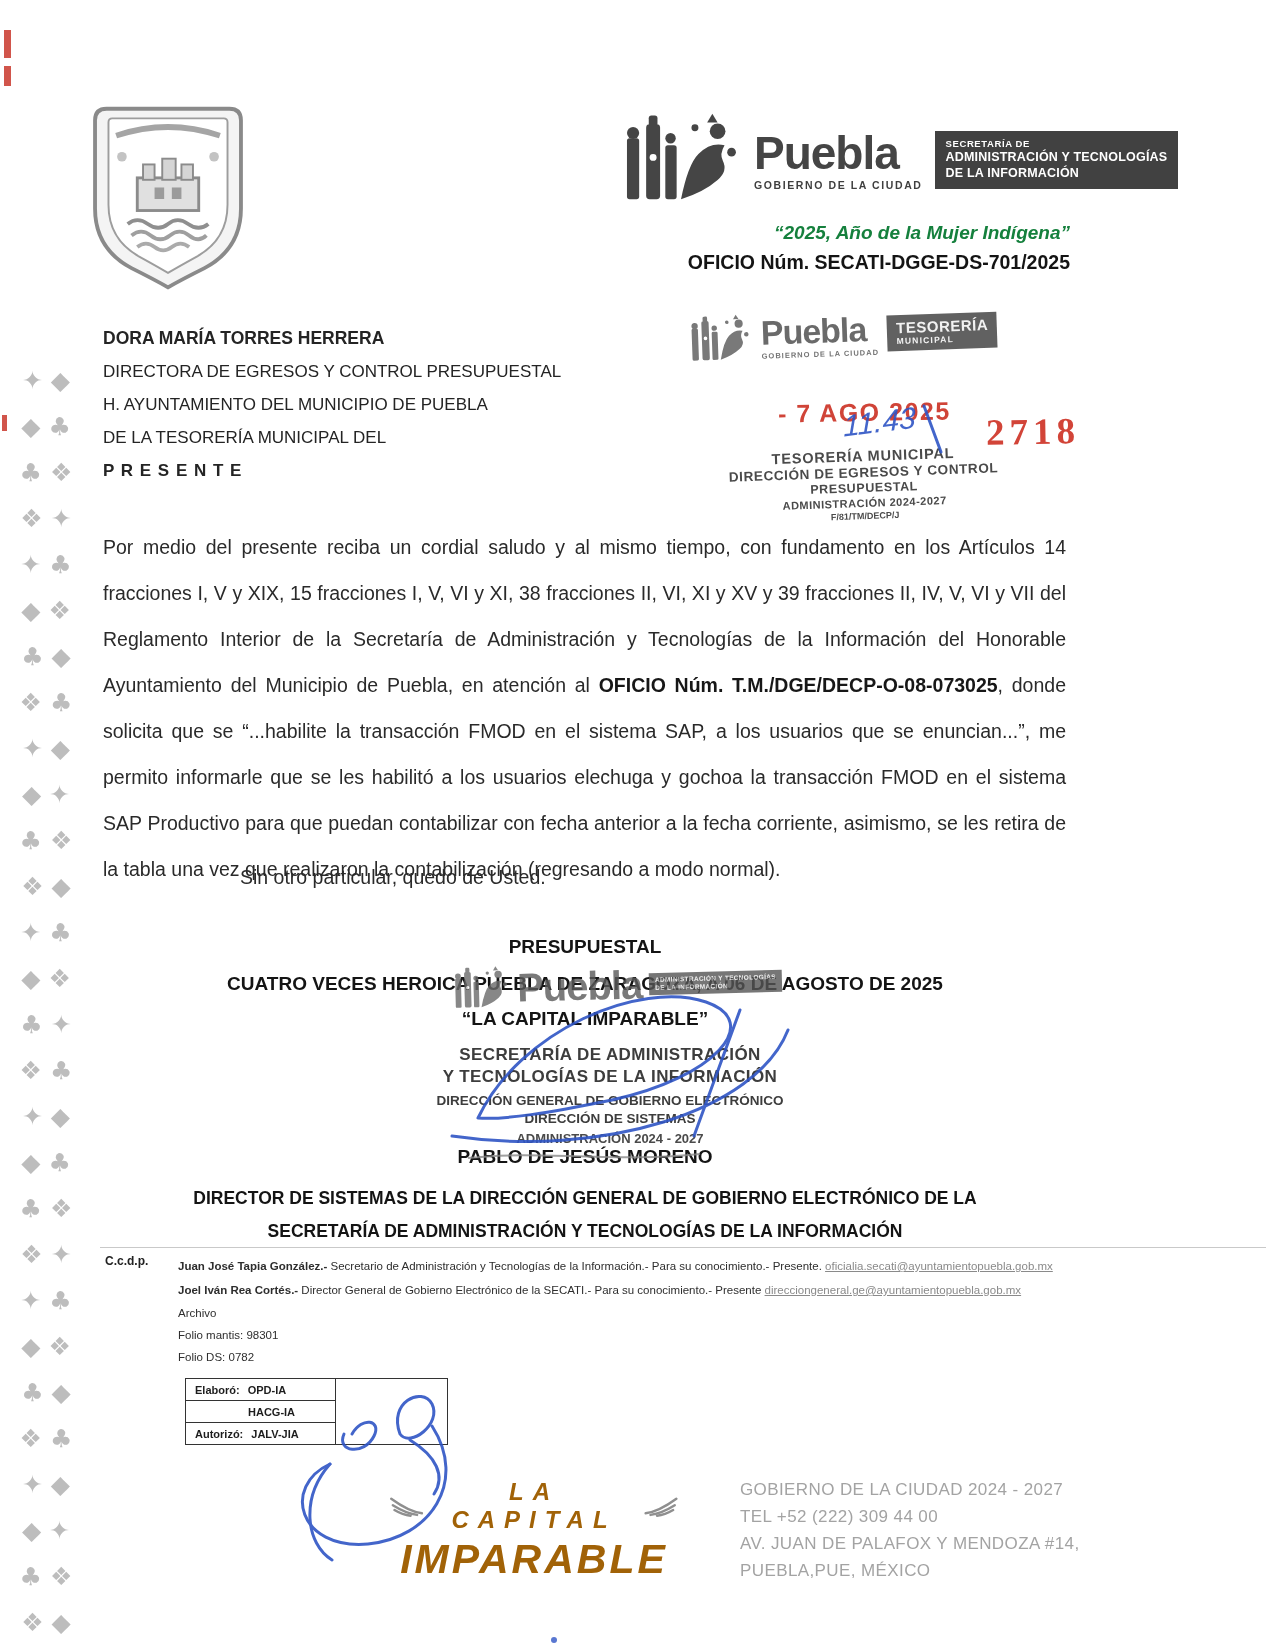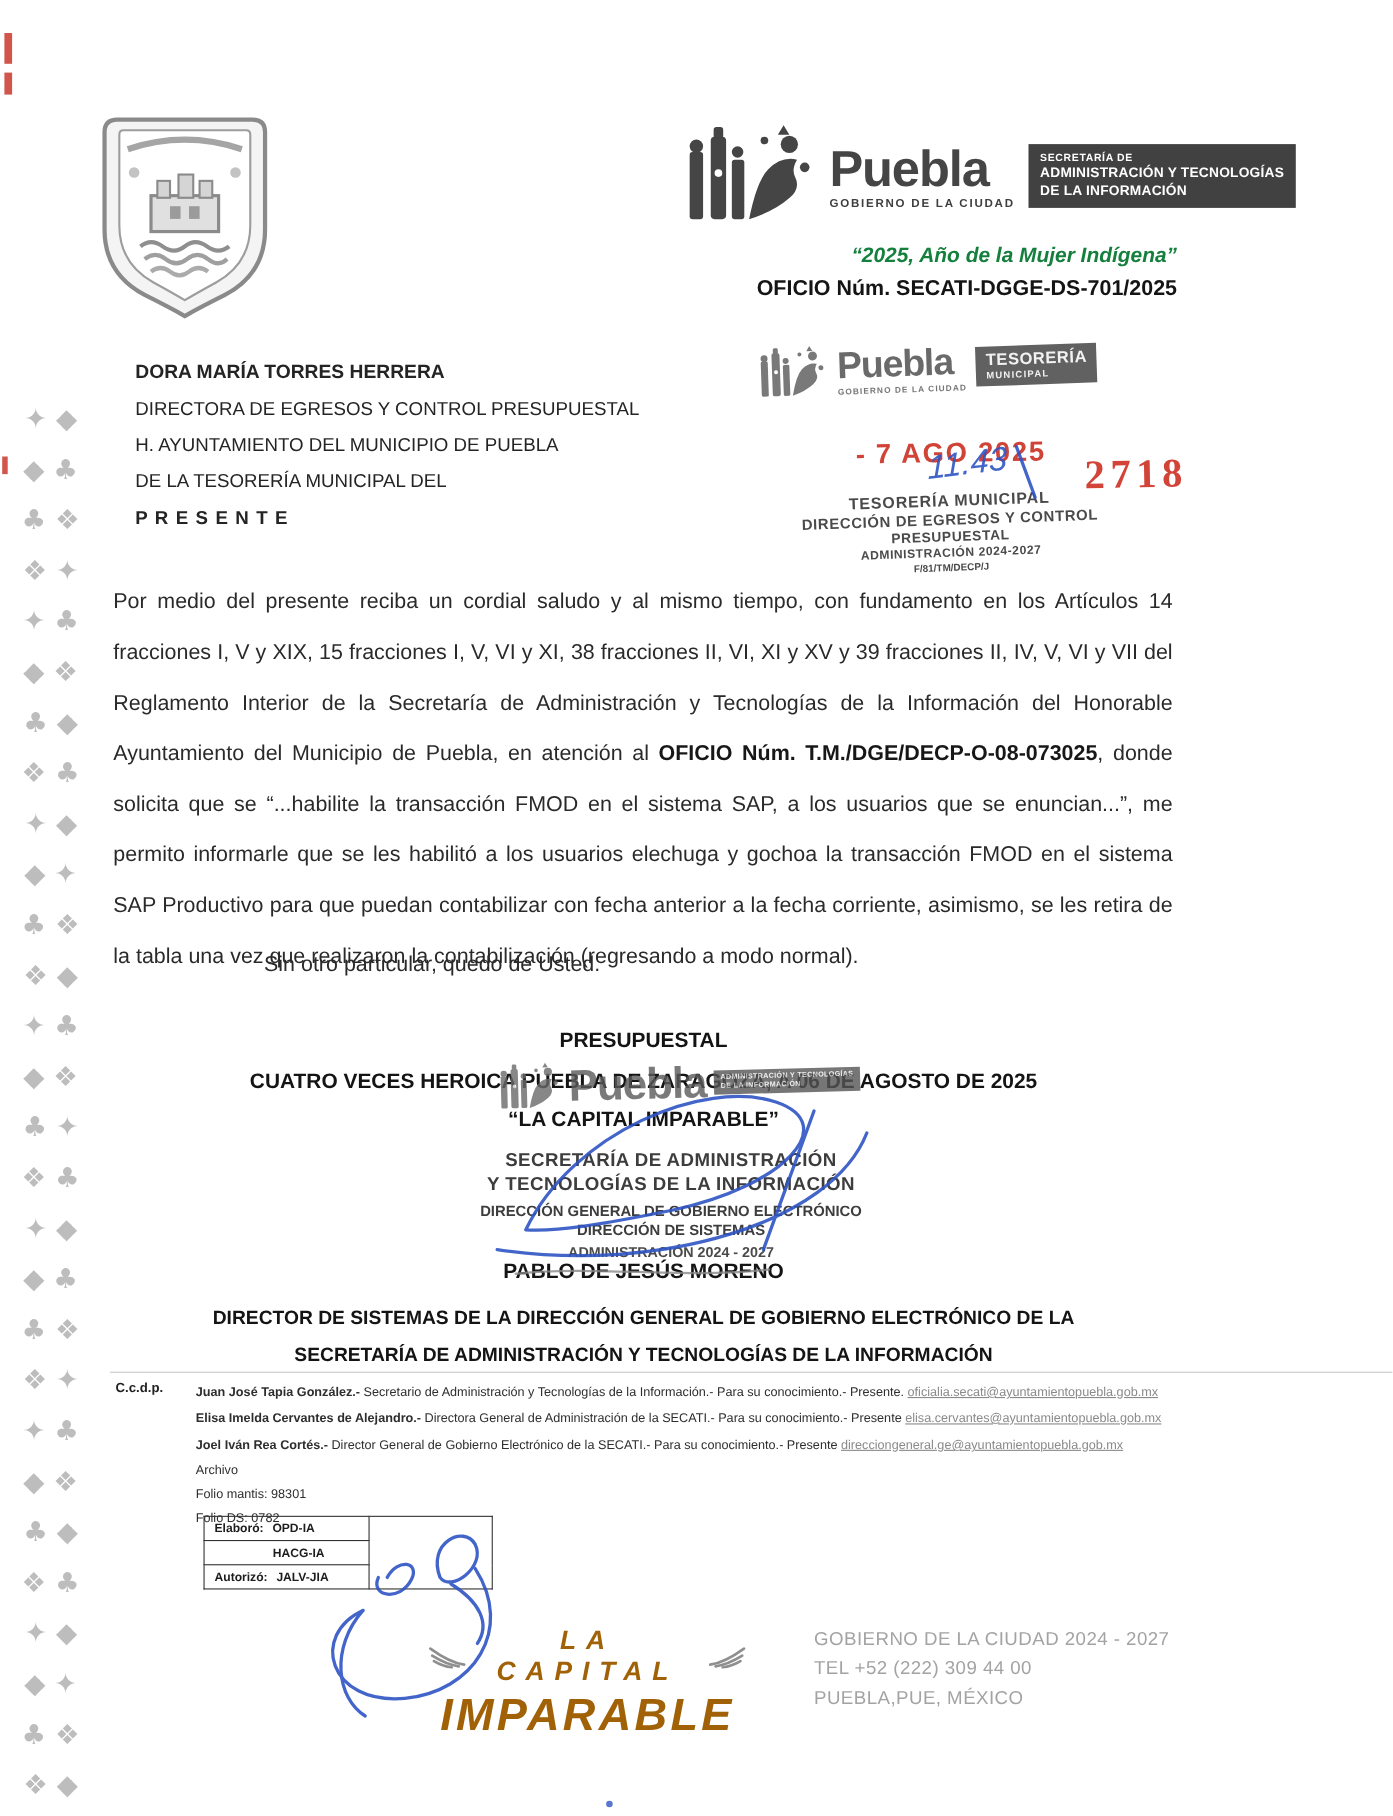--- a/index.html
+++ b/index.html
@@ -24,21 +24,21 @@
   .brand-word { font-size:46px; font-weight:800; letter-spacing:-1px; color:#454545; line-height:1; }
   .brand-sub { font-size:10.5px; font-weight:700; letter-spacing:1.6px; color:#3f3f3f; margin-top:3px; }
   .dept-box { background:#414141; color:#fff; padding:7px 11px; line-height:1.25; }
   .dept-box .l1 { font-size:9.5px; font-weight:700; letter-spacing:.6px; }
   .dept-box .l2, .dept-box .l3 { font-size:12.5px; font-weight:800; letter-spacing:.2px; }
 
   .tagline { right:196px; top:222px; font-size:19px; font-style:italic; font-weight:600; color:#15803d; }
   .oficio-line { right:196px; top:251px; font-size:19.5px; font-weight:800; color:#141414; }
 
   
-  .recipient { left:103px; top:322px; font-size:17px; line-height:33px; color:#242424;margin-left:20px; }
+  .recipient { left:103px; top:322px; font-size:17px; line-height:33px; color:#242424; }
   .recipient .name { font-weight:800; font-size:17.5px; }
   .recipient .presente { font-weight:800; letter-spacing:1px; }
 
   
   .stamp-lockup { display:flex; align-items:center; gap:9px; transform:rotate(-2deg); opacity:.93; }
   .stamp-word { font-size:34px; font-weight:800; letter-spacing:-1px; color:#5f5f5f; line-height:1; }
   .stamp-sub { font-size:7.5px; font-weight:700; letter-spacing:1px; color:#6b6b6b; margin-top:2px; }
   .stamp-box { background:#565656; color:#f2f2f2; padding:4px 9px; line-height:1.15; }
   .stamp-box .b1 { font-size:15px; font-weight:800; letter-spacing:.5px; }
   .stamp-box .b2 { font-size:8.5px; font-weight:700; letter-spacing:1.2px; }
@@ -280,23 +280,20 @@
 </div>
 
 <div class="abs sep-line"></div>
 
 <div class="abs ccdp-label">C.c.d.p.</div>
 <div class="abs ccdp-block">
   <div class="ccdp-line">
     <span class="ccdp-name">Juan José Tapia González.-</span><span> Secretario de Administración y Tecnologías de la Información.- Para su conocimiento.- Presente. </span><span class="ccdp-email">oficialia.secati@ayuntamientopuebla.gob.mx</span>
   </div>
   <div class="ccdp-line">
-    <span class="ccdp-name">Elisa Imelda Cervantes de Alejandro.-</span><span> Directora General de Administración de la SECATI.- Para su conocimiento.- Presente  </span><span class="ccdp-email">elisa.cervantes@ayuntamientopuebla.gob.mx</span>
-  </div>
-  <div class="ccdp-line">
     <span class="ccdp-name">Joel Iván Rea Cortés.-</span><span> Director General de Gobierno Electrónico de la SECATI.- Para su conocimiento.- Presente  </span><span class="ccdp-email">direcciongeneral.ge@ayuntamientopuebla.gob.mx</span>
   </div>
   <div class="ccdp-extra">Archivo</div>
   <div class="ccdp-extra">Folio mantis: 98301</div>
   <div class="ccdp-extra">Folio DS: 0782</div>
 </div>
 
 <table class="abs approval-table">
   <tbody>
       <tr>
@@ -321,20 +318,21 @@
     <svg class="wing" width="40" height="24">
         <use href="#wing"></use>
       </svg>
   </div>
   <div class="fb-imparable">IMPARABLE</div>
 </div>
 
 <div class="abs footer-address">
   <div>GOBIERNO DE LA CIUDAD 2024 - 2027</div>
   <div>TEL +52 (222) 309 44 00</div>
+  <div>AV. JUAN DE PALAFOX Y MENDOZA #14,</div>
   <div>PUEBLA,PUE, MÉXICO</div>
 </div>
 
 <svg class="abs ink-overlay" width="1266" height="1651" viewBox="0 0 1266 1651">
   <g fill="none" stroke="#2f55c5" stroke-width="3" stroke-linecap="round" opacity="0.9">
     <path d="M478 1118 C520 1030 640 980 706 1002 C764 1022 714 1078 612 1100 C548 1113 505 1120 478 1118"></path>
     <path d="M452 1136 C600 1158 756 1112 788 1030"></path>
     <path d="M740 1010 L694 1136"></path>
     <path d="M924 406 L941 452"></path>
     <path d="M400 1434 C388 1402 422 1386 432 1404 C442 1424 410 1448 400 1434"></path>

